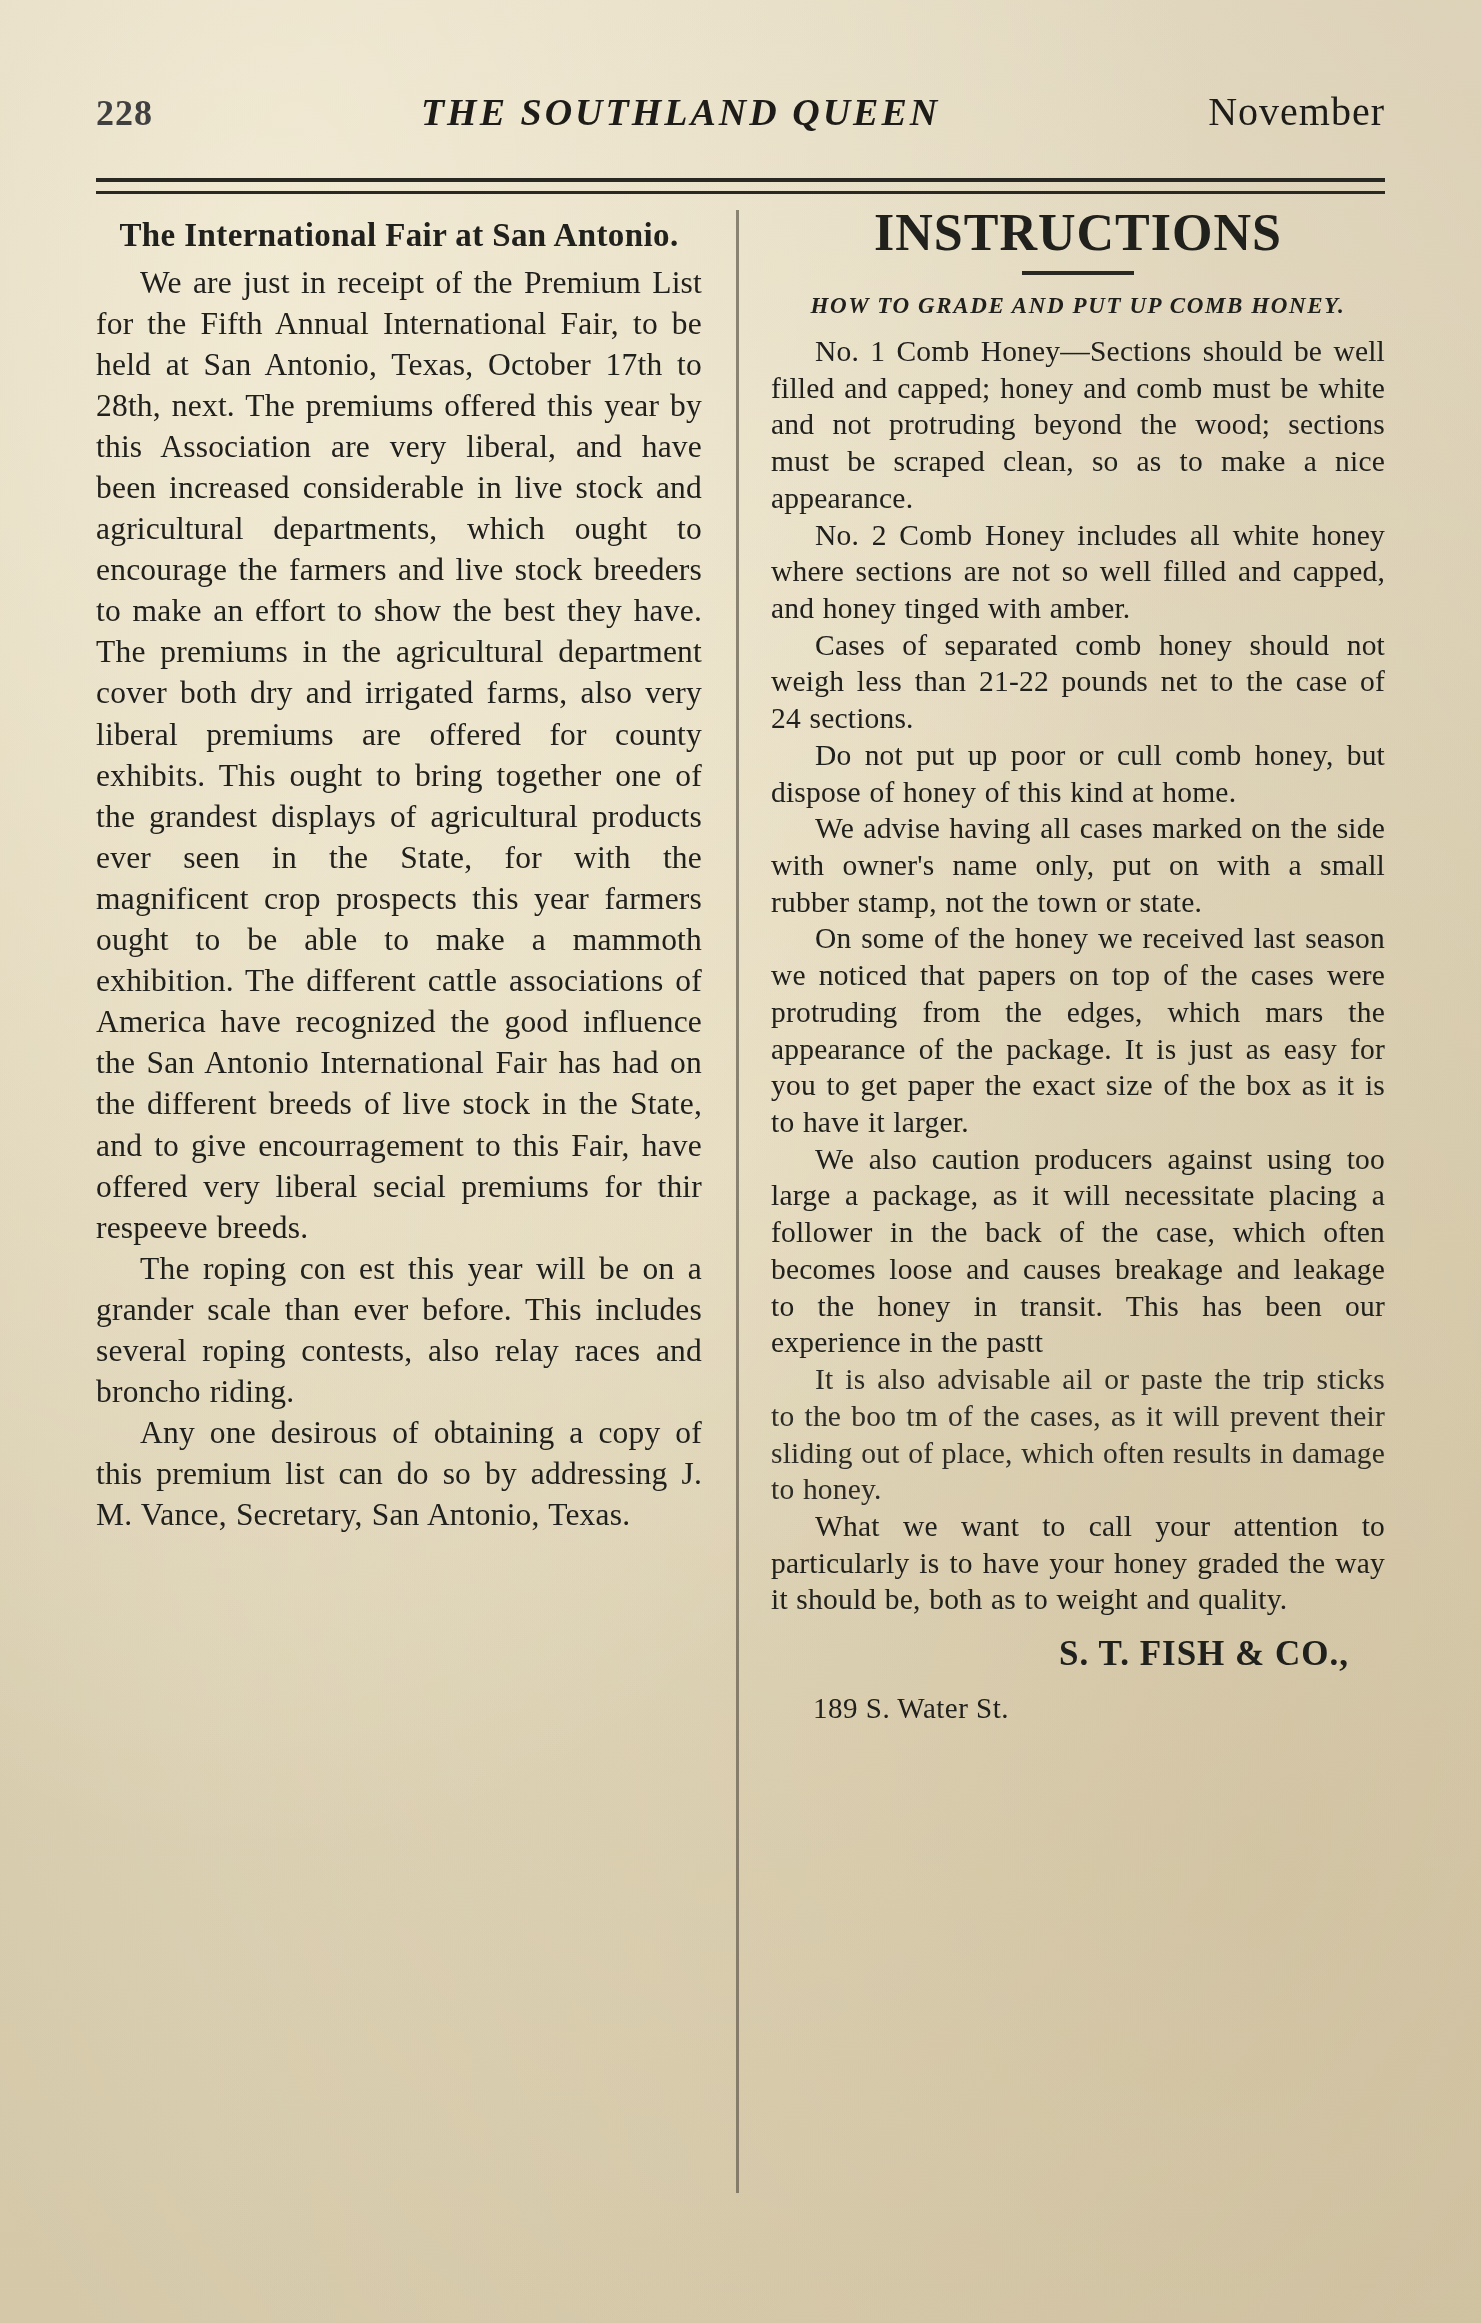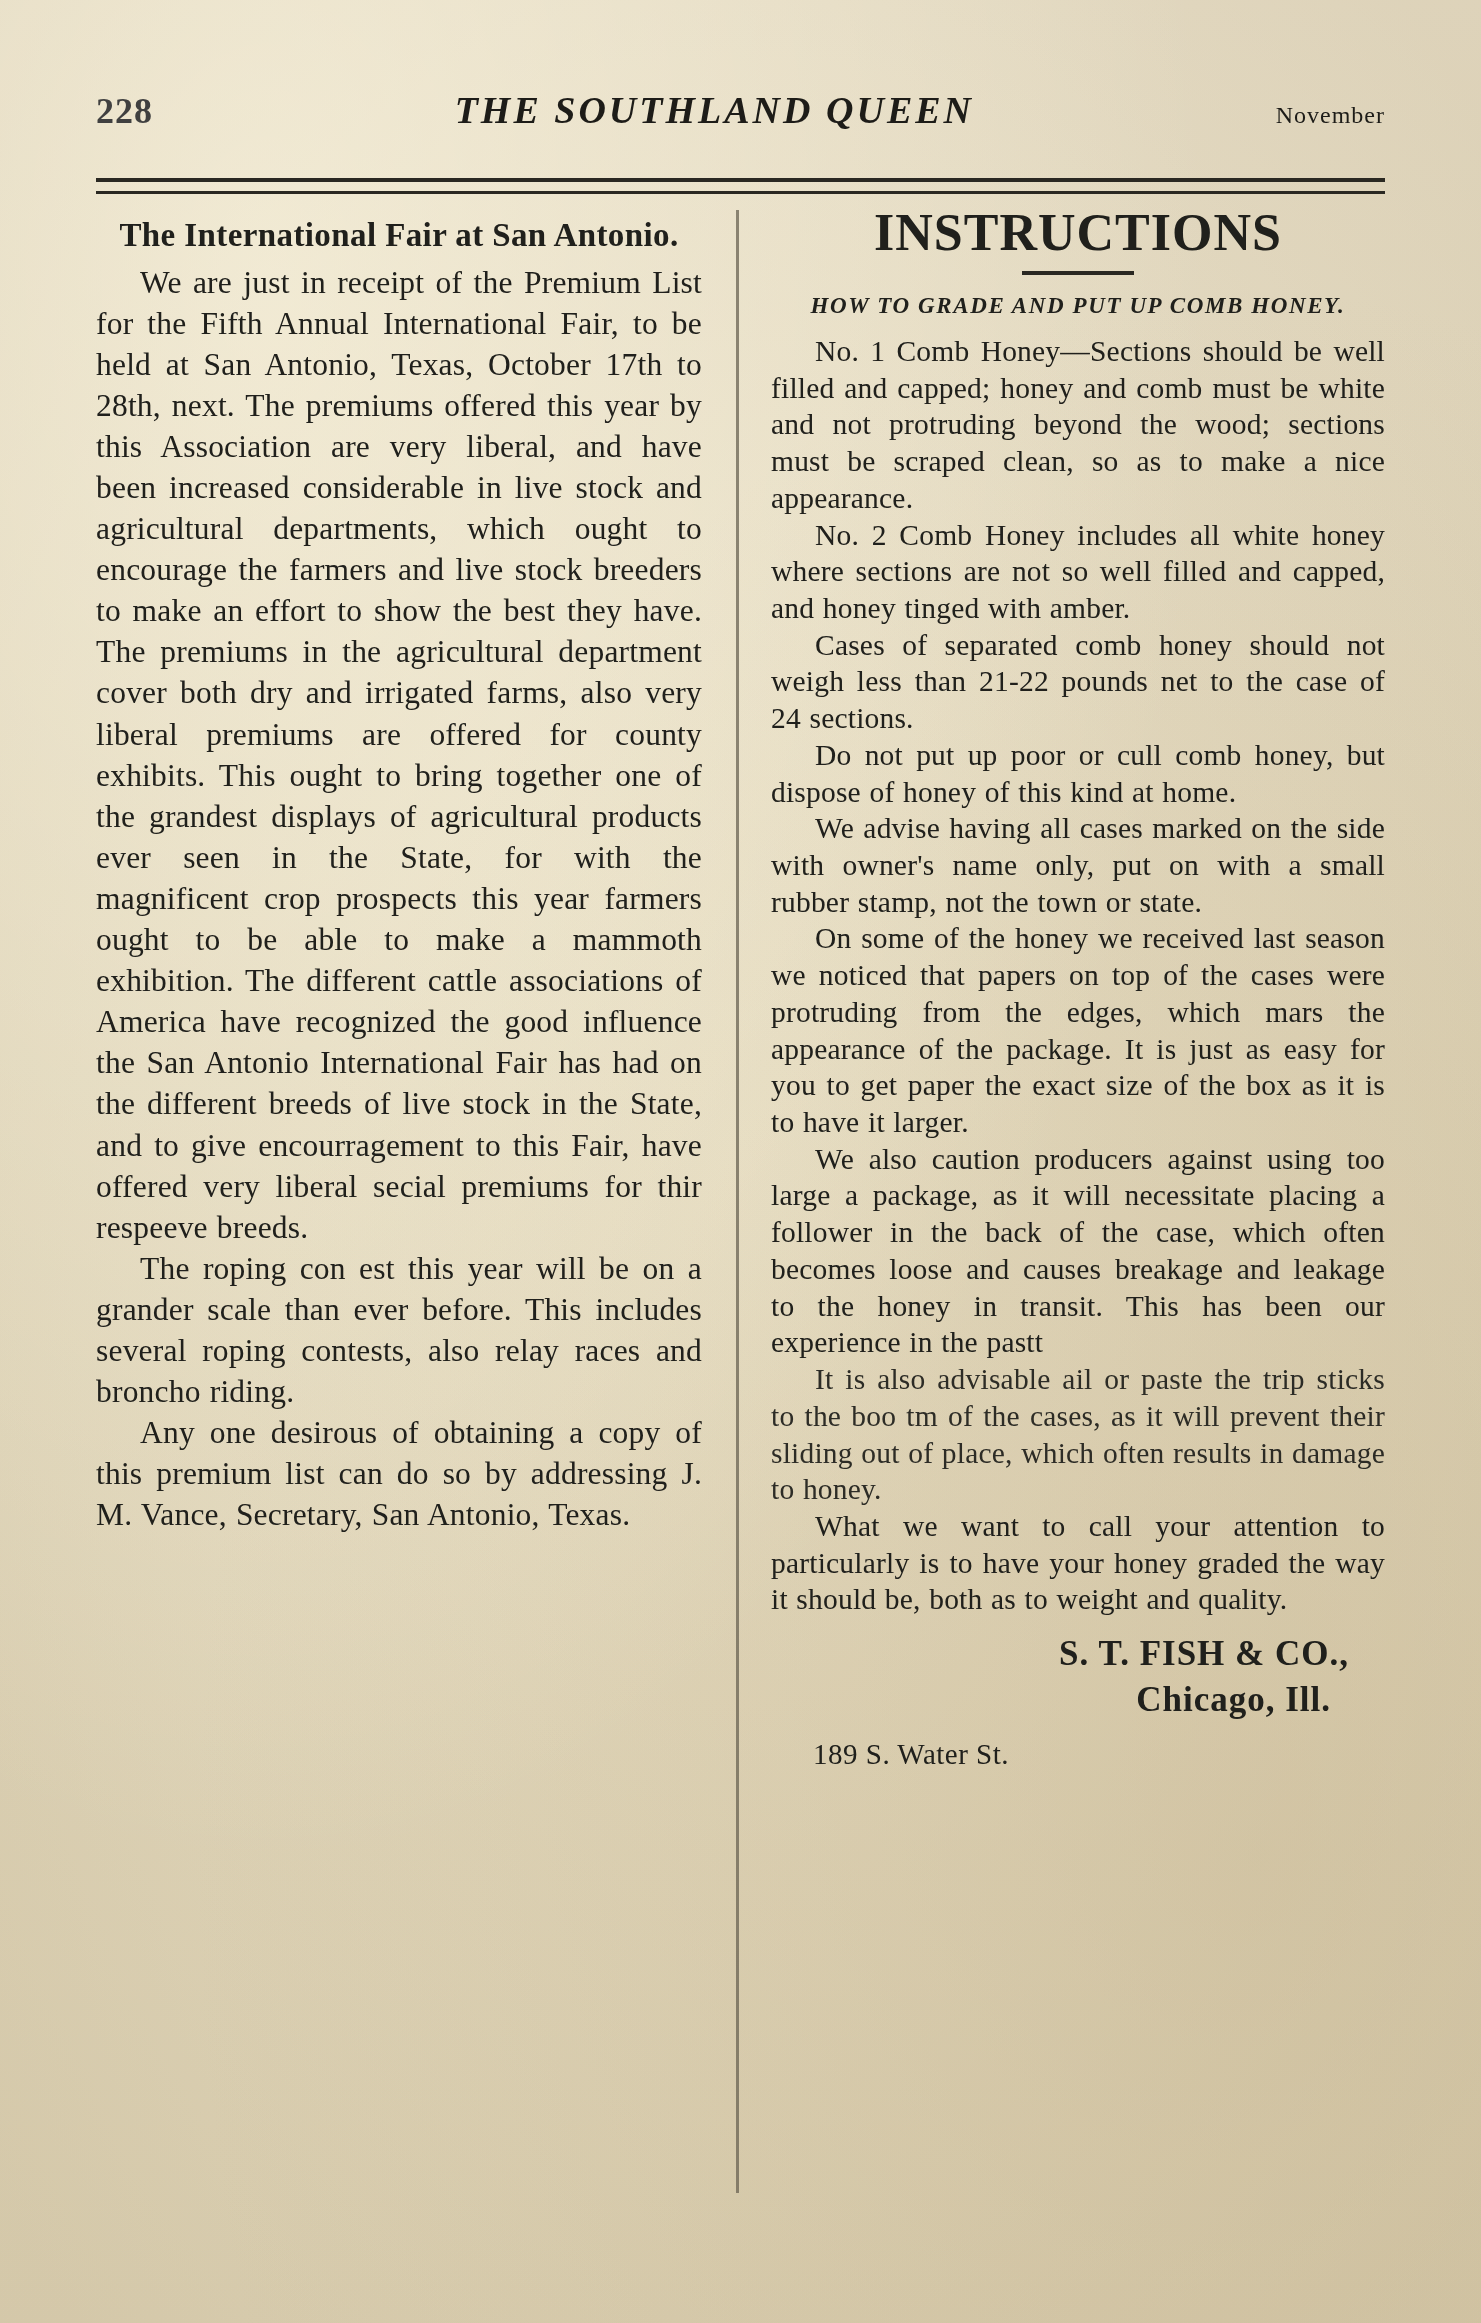--- a/index.html
+++ b/index.html
@@ -51,21 +51,21 @@
   }
   .runtitle {
     font-size: 38px;
     font-style: italic;
     font-weight: bold;
     letter-spacing: 3px;
     color: #1d1c18;
     white-space: nowrap;
   }
   .runmonth {
-    font-size: 24px;
+    font-size: 40px;
     color: #1d1c18;
     letter-spacing: 1px;
   }
 
   .rule-double {
     position: absolute;
     top: 178px;
     left: 96px;
     right: 96px;
     height: 9px;
@@ -218,19 +218,18 @@
       <p>Cases of separated comb honey should not weigh less than 21-22 pounds net to the case of 24 sections.</p>
       <p>Do not put up poor or cull comb honey, but dispose of honey of this kind at home.</p>
       <p>We advise having all cases marked on the side with owner's name only, put on with a small rubber stamp, not the town or state.</p>
       <p>On some of the honey we received last season we noticed that papers on top of the cases were protruding from the edges, which mars the appearance of the package. It is just as easy for you to get paper the exact size of the box as it is to have it larger.</p>
       <p>We also caution producers against using too large a package, as it will necessitate placing a follower in the back of the case, which often becomes loose and causes breakage and leakage to the honey in transit. This has been our experience in the pastt</p>
       <p class="ink-light">It is also advisable      ail or paste the trip sticks to the boo tm of the cases, as it will prevent their sliding out of place, which often results in damage to honey.</p>
       <p>What we want to call your attention to particularly is to have your honey graded the way it should be, both as to weight and quality.</p>
 
       <div class="signature">
         <div class="sig-line1">S. T. FISH &amp; CO.,</div>
-        <div class="sig-line2">Chicago, Ill.</div>
       </div>
       <div class="address">189 S. Water St.</div>
     </div>
 
   </div>
 </div>
 
 </body></html>

